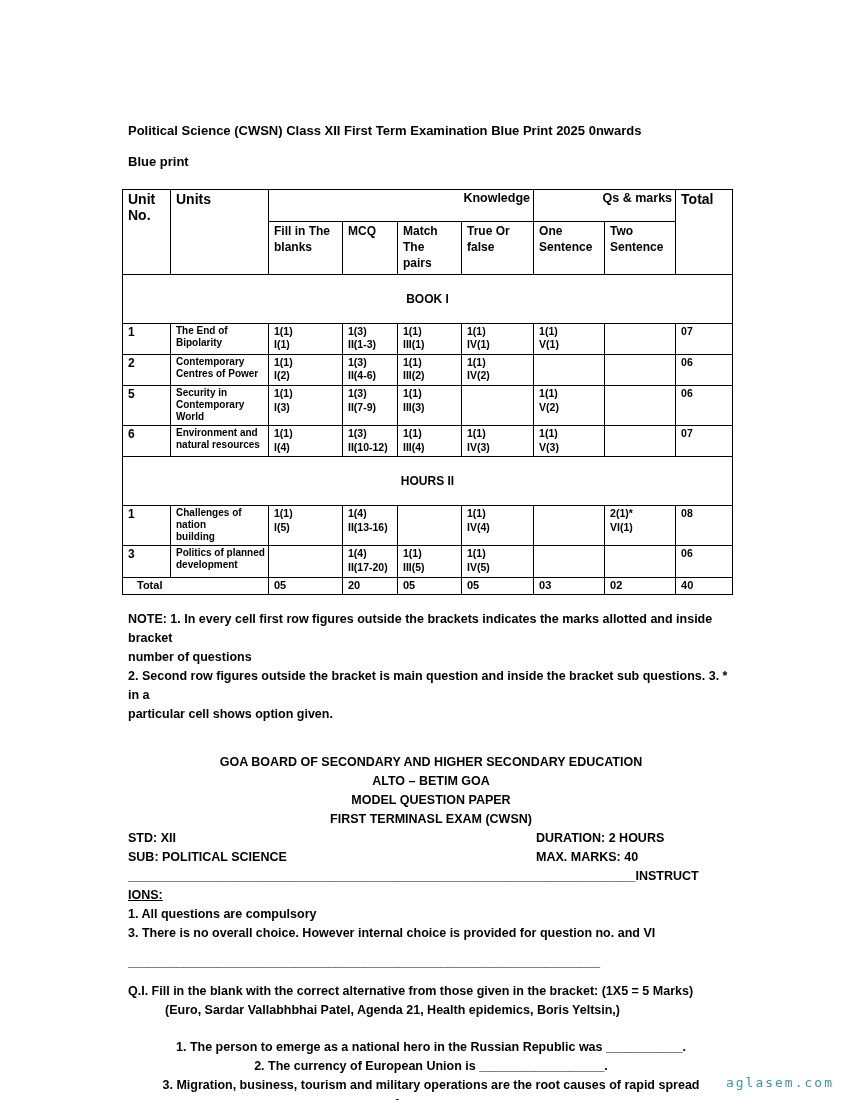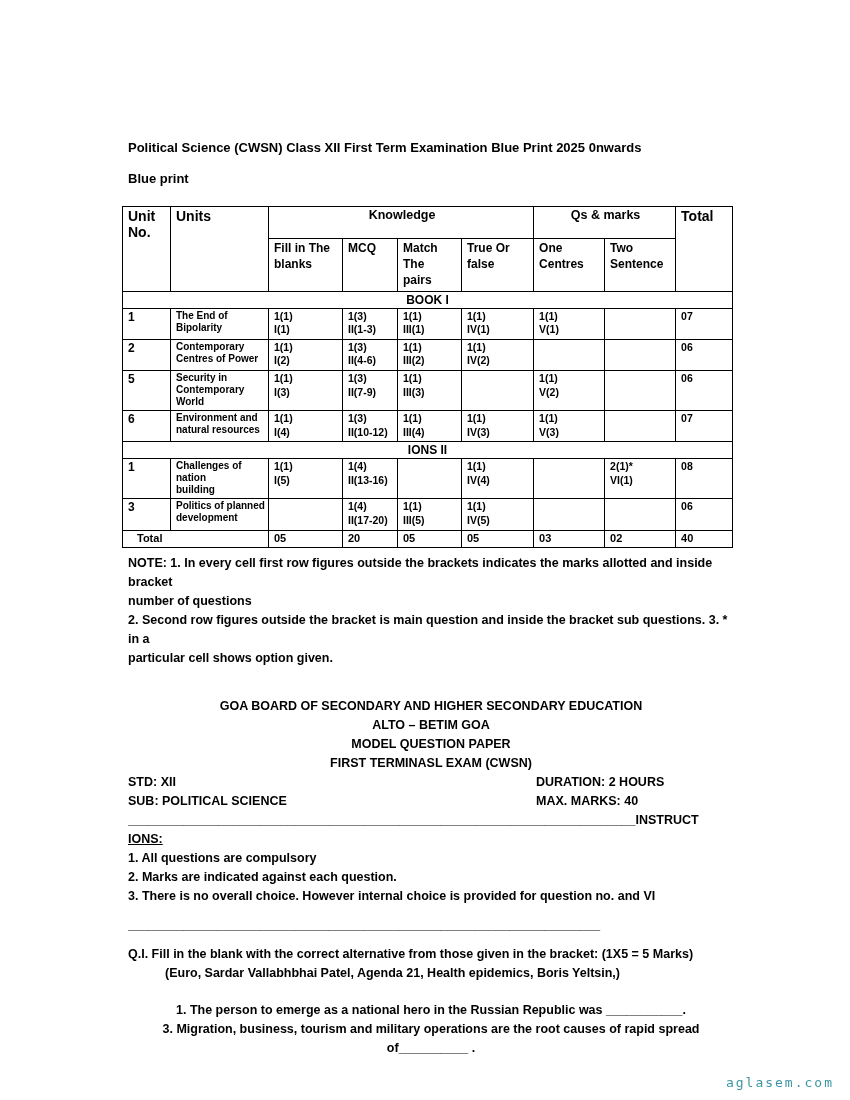--- a/index.html
+++ b/index.html
@@ -6,43 +6,43 @@
   html, body { margin: 0; padding: 0; background: #ffffff; }
   body {
     width: 850px; height: 1100px;
     position: relative;
     font-family: "Liberation Sans", sans-serif;
     font-weight: 700;
     color: #000;
     font-size: 12.5px;
   }
   .content { position: absolute; left: 128px; top: 123px; width: 606px; }
-  .doc-title { font-size: 13px; white-space: nowrap; margin-top: 17px; }
+  .doc-title { font-size: 13px; white-space: nowrap; }
   .doc-subtitle { text-align: left; margin-top: 16px; font-size: 13px; }
 
   table.bp {
     table-layout: fixed; border-collapse: collapse;
     margin: 20px 0 0 -6px; width: 610px;
   }
   .bp th, .bp td {
     border: 1px solid #000; padding: 1px 3px 2px 5px;
     vertical-align: top; text-align: left;
     white-space: pre-line; font-weight: 700;
   }
   .bp th.h1 { font-size: 14px; }
-  .bp th.h1c { font-size: 12.5px; text-align: center; height: 32px; }
+  .bp th.h1c { font-size: 12.5px; text-align: right; height: 32px; }
   .bp th.h2 { font-size: 12px; line-height: 1.35; height: 50px; }
-  .bp tr.section-row td { text-align: center; font-size: 12px; padding: 0; line-height: 16px; }
+  .bp tr.section-row td { text-align: center; font-size: 12px; padding: 16px; line-height: 16px; }
   .bp td.unit { font-size: 12px; }
   .bp td.uname { font-size: 10px; line-height: 1.2; }
   .bp td.num { font-size: 10.5px; line-height: 1.3; }
   .bp tr.total-row td { font-size: 11px; line-height: 13px; }
   .bp tr.total-row td.total-label { padding-left: 14px; }
 
-  .note { margin-top: 6px; line-height: 19px; white-space: pre-line; }
+  .note { margin-top: 15px; line-height: 19px; white-space: pre-line; }
   .center-block { margin-top: 29px; text-align: center; line-height: 19px; }
   .meta-line { position: relative; line-height: 19px; white-space: nowrap; }
   .meta-line .right { position: absolute; left: 408px; top: 0; }
   .sep-line { line-height: 19px; white-space: nowrap; overflow: hidden; }
   .ions-line { line-height: 19px; text-decoration: underline; }
   .inst-item { line-height: 19px; white-space: nowrap; }
   .sep2-line { margin-top: 10px; line-height: 19px; white-space: nowrap; overflow: hidden; font-style: italic; }
   .q-header { margin-top: 10px; line-height: 19px; white-space: nowrap; }
   .q-options { padding-left: 37px; line-height: 19px; white-space: nowrap; }
   .q-items { margin-top: 18px; text-align: center; }
@@ -88,21 +88,21 @@
     <tr>
       <th class="h2">Fill in The
 blanks</th>
       <th class="h2">MCQ</th>
       <th class="h2">Match
 The
 pairs</th>
       <th class="h2">True Or
 false</th>
       <th class="h2">One
-Centres</th>
+Sentence</th>
       <th class="h2">Two
 Sentence</th>
     </tr>
 
     <tr class="section-row">
       <td colspan="9">BOOK I</td>
     </tr>
 
     <tr>
       <td class="unit">1</td>
@@ -169,21 +169,21 @@
 III(4)</td>
       <td class="num">1(1)
 IV(3)</td>
       <td class="num">1(1)
 V(3)</td>
       <td class="num"></td>
       <td class="num">07</td>
     </tr>
 
     <tr class="section-row">
-      <td colspan="9">IONS II</td>
+      <td colspan="9">HOURS II</td>
     </tr>
 
     <tr>
       <td class="unit">1</td>
       <td class="uname">Challenges of nation
 building</td>
       <td class="num">1(1)
 I(5)</td>
       <td class="num">1(4)
 II(13-16)</td>
@@ -244,30 +244,30 @@
   <div class="meta-line">
     <span>SUB: POLITICAL SCIENCE</span>
     <span class="right">MAX. MARKS: 40</span>
   </div>
 
   <div class="sep-line">_________________________________________________________________________INSTRUCT</div>
   <div class="ions-line">IONS:</div>
 
   <div>
     <div class="inst-item">1. All questions are compulsory</div>
-    <div class="inst-item">2. Marks are indicated against each question.</div>
     <div class="inst-item">3. There is no overall choice. However internal choice is provided for question no. and VI</div>
   </div>
 
   <div class="sep2-line">____________________________________________________________________</div>
 
   <div class="q-header">Q.I. Fill in the blank with the correct alternative from those given in the bracket: (1X5 = 5 Marks)</div>
   <div class="q-options">(Euro, Sardar Vallabhbhai Patel, Agenda 21, Health epidemics, Boris Yeltsin,)</div>
 
   <div class="q-items">
     <div class="q-item">1. The person to emerge as a national hero in the Russian Republic was ___________.</div>
+    <div class="q-item">2. The currency of European Union is __________________.</div>
     <div class="q-item">3. Migration, business, tourism and military operations are the root causes of rapid spread
 of__________ .</div>
   </div>
 
 </div>
 
 <div class="watermark">aglasem.com</div>
 
 </body></html>

